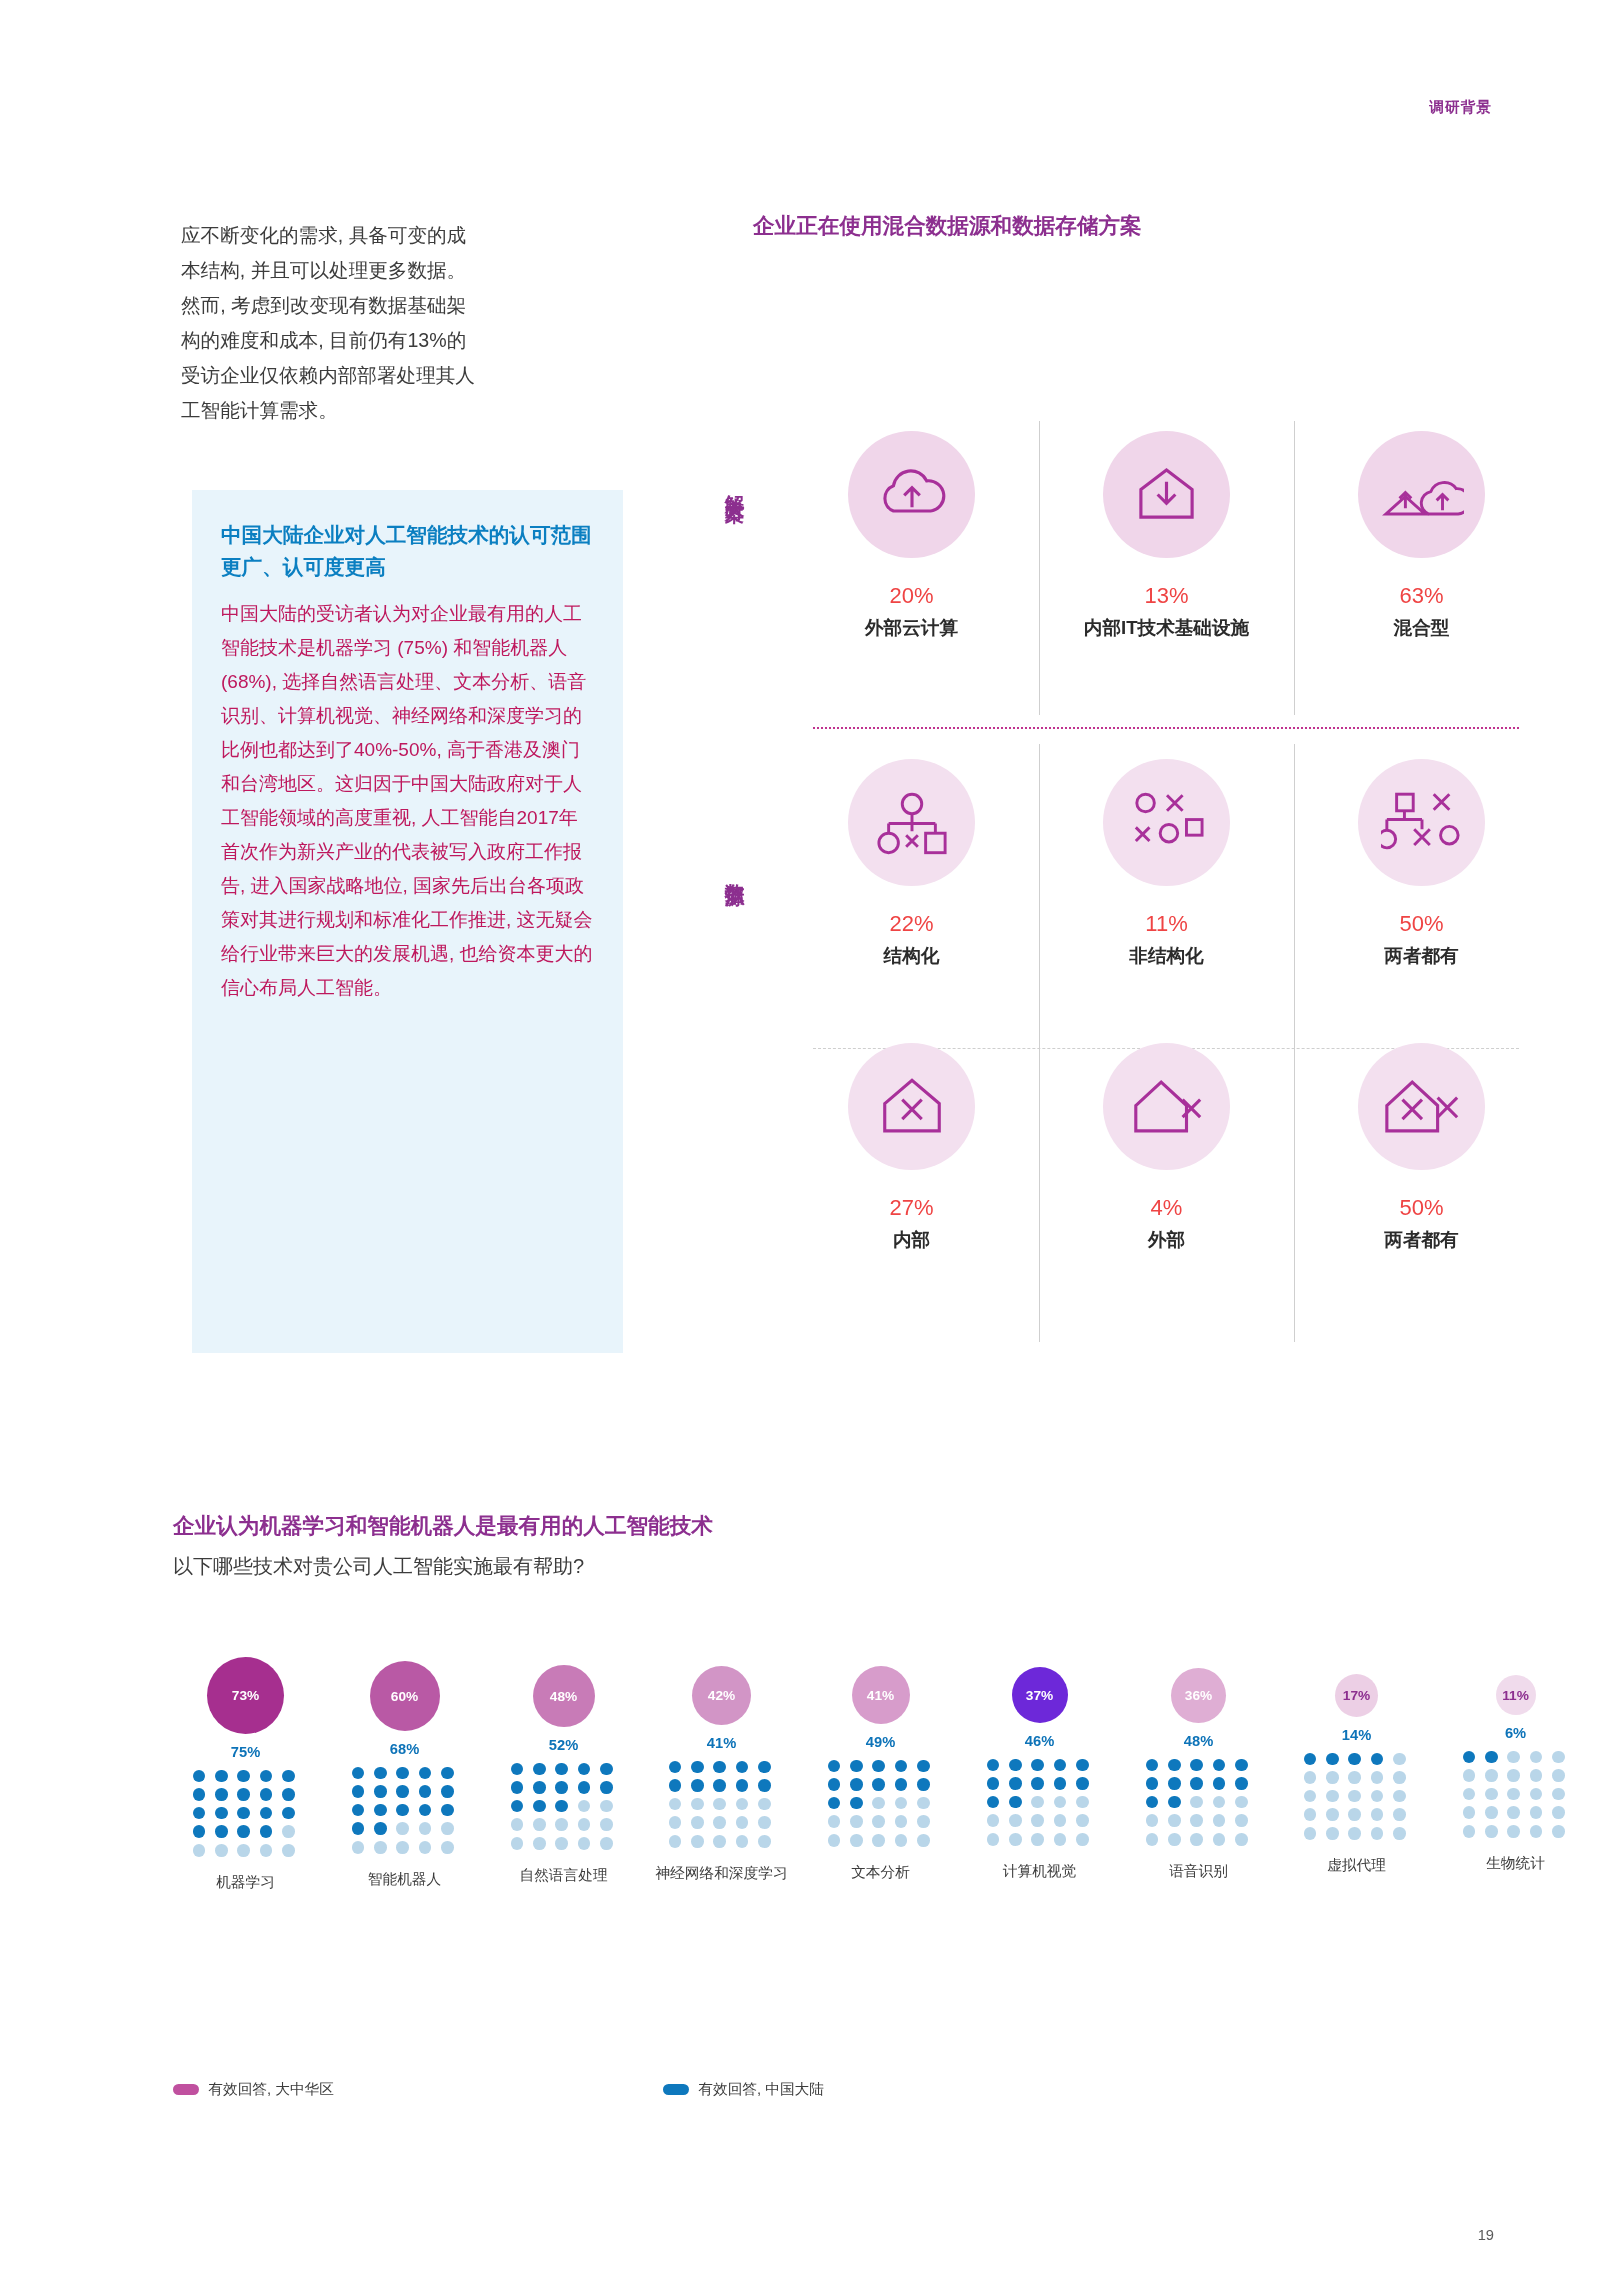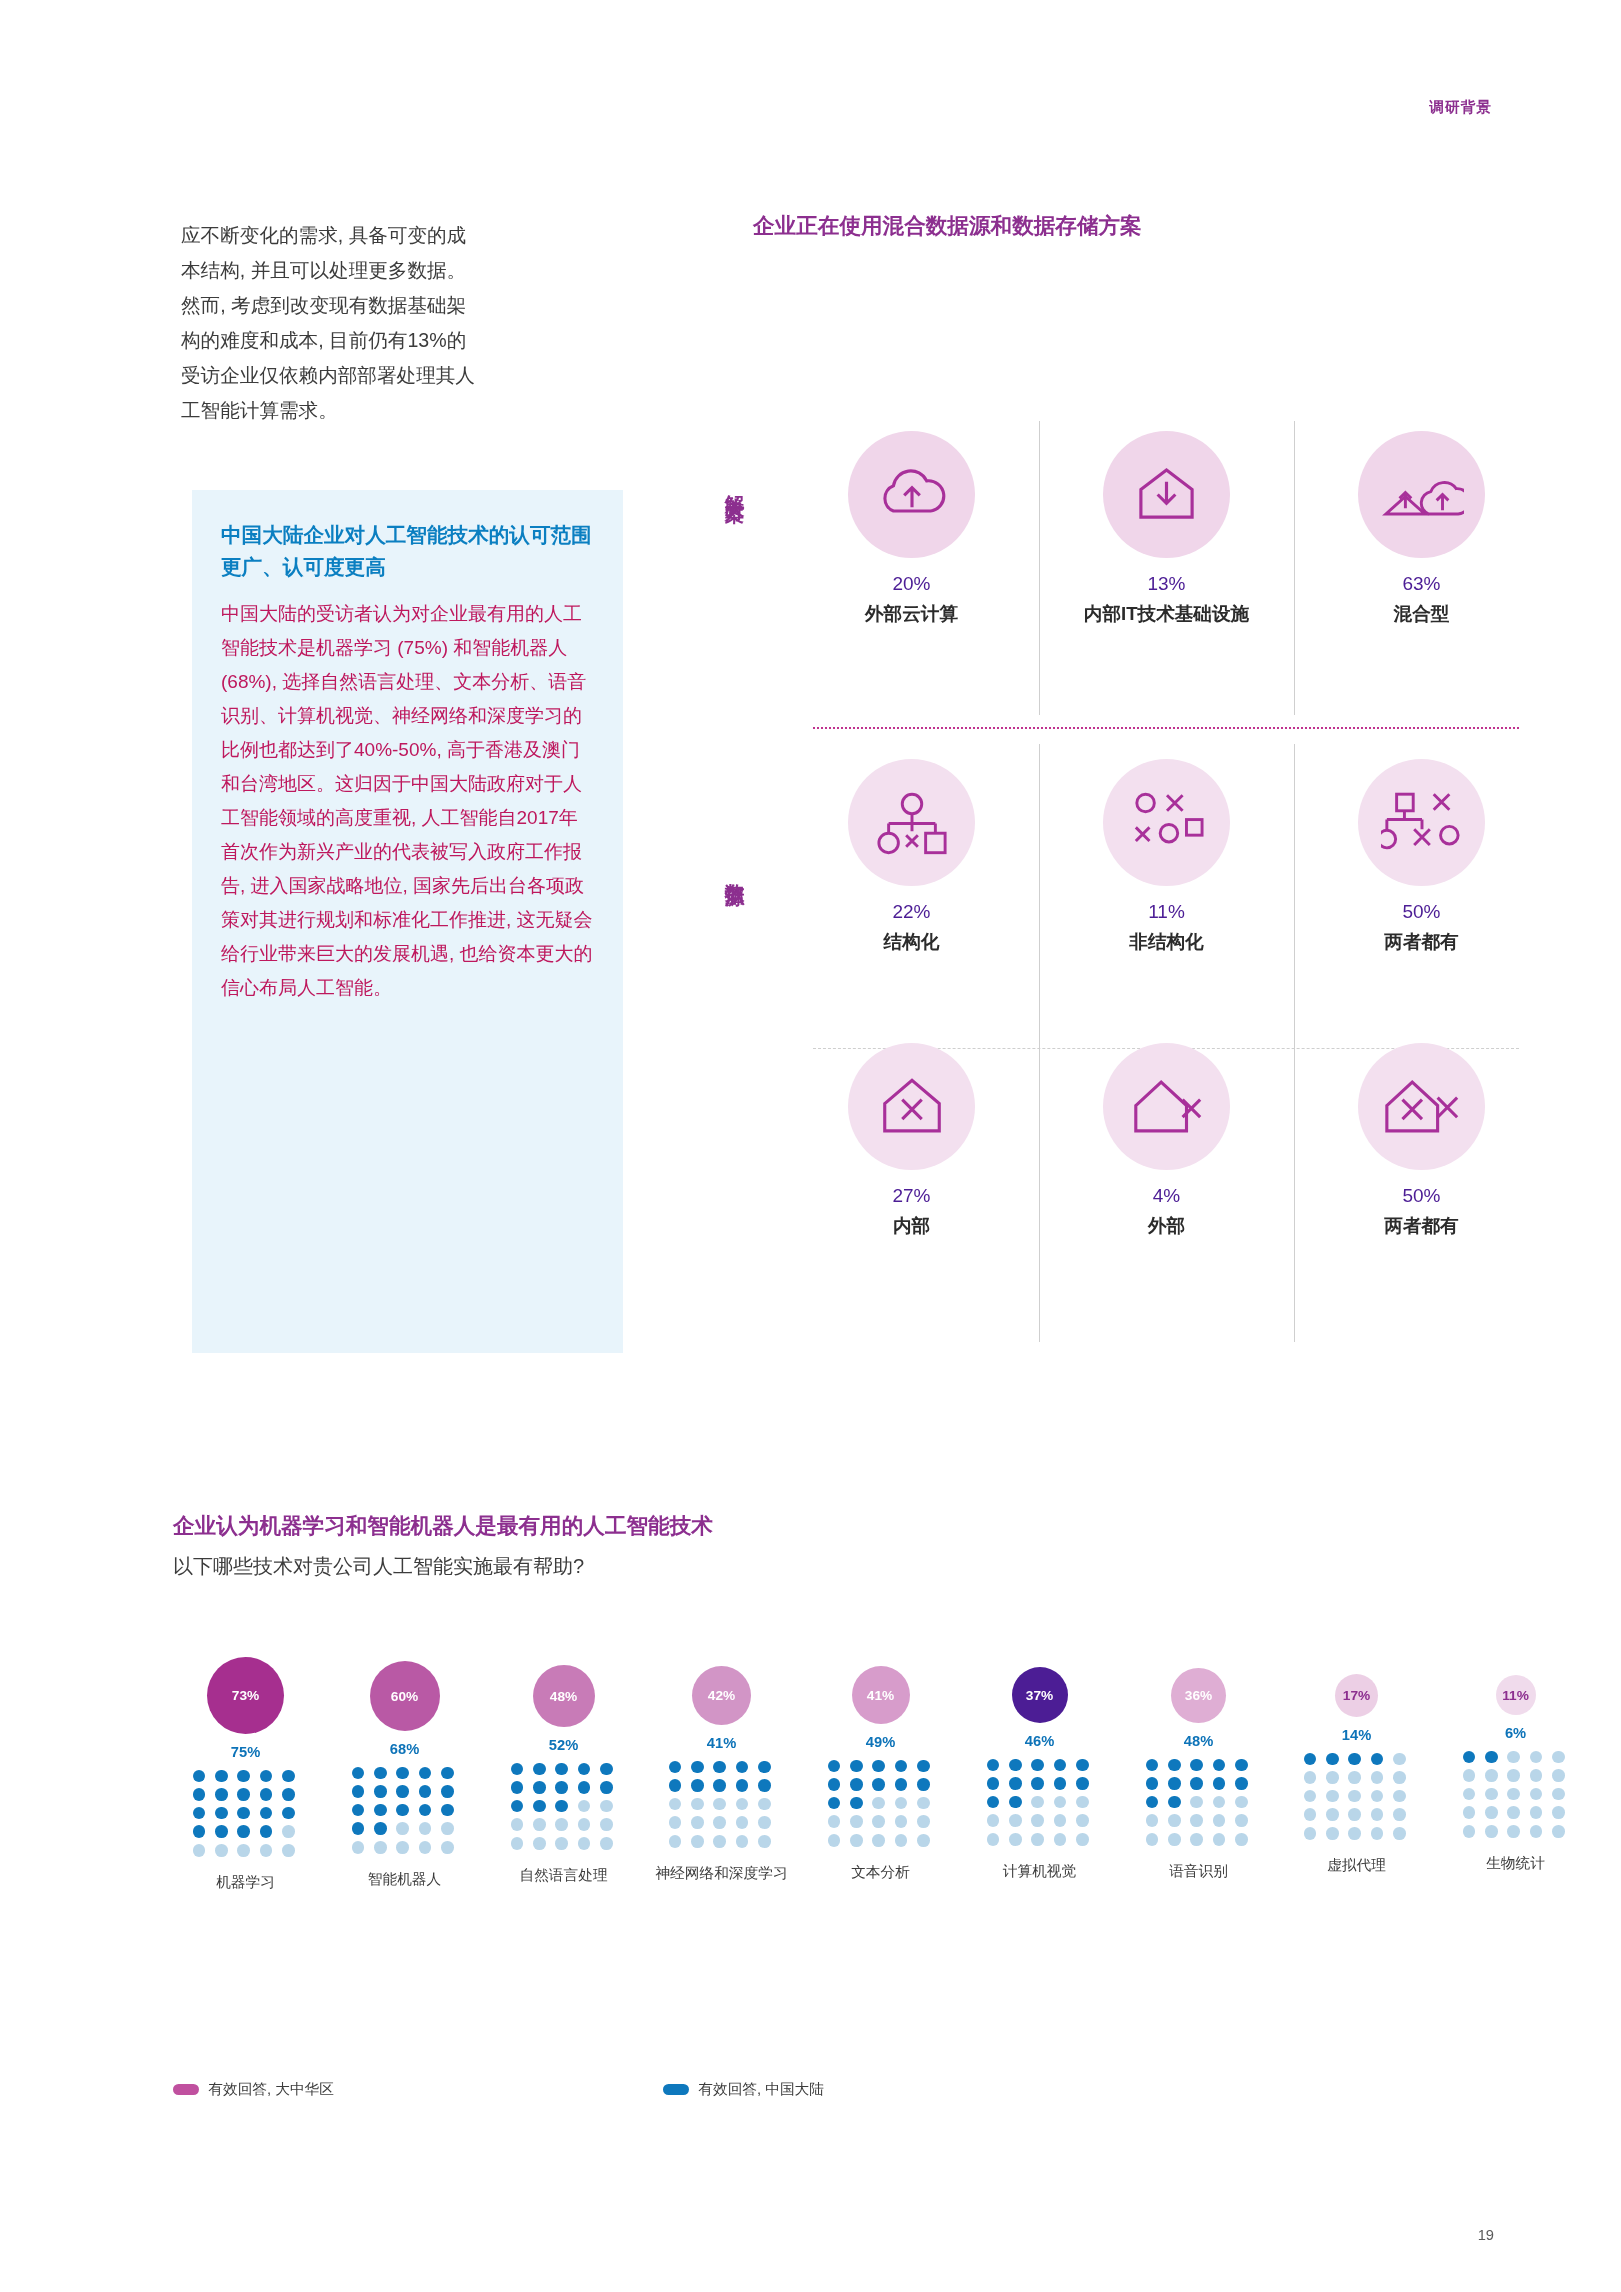--- a/index.html
+++ b/index.html
@@ -73,21 +73,21 @@
   .cell{
     position:absolute;width:255px;text-align:center;
   }
   .bubble{
     width:127px;height:127px;border-radius:50%;
     background:#f0d6ea;margin:0 auto;
     display:flex;align-items:center;justify-content:center;
   }
   .bubble.light{background:#f3e0ef;}
   .pct{
-    font-size:19px;color:#4c1d95;margin-top:15px;
+    font-size:22px;color:#ef4444;margin-top:25px;
   }
   .cap{
     font-size:18.6px;font-weight:bold;color:#2b2b2b;margin-top:5.9px;
   }
 
   
   .b-title{
     position:absolute;left:173px;top:1511px;width:1176px;
     font-size:21.6px;font-weight:bold;color:#8c2f8f;
   }
@@ -438,21 +438,21 @@
           <span class="dot"></span>
           <span class="dot"></span>
           <span class="dot"></span>
           <span class="dot"></span>
           <span class="dot"></span>
           <span class="dot"></span>
         </div>
         <div class="col-label">文本分析</div>
       </div>
       <div class="col" style="left: 794px; top: 0px;">
-        <div class="circ" style="width: 56px; height: 56px; background: #4c1d95; margin-top: 50px; text-align: right;">37%</div>
+        <div class="circ" style="width: 56px; height: 56px; background: #6d28d9; margin-top: 50px; text-align: right;">37%</div>
         <div class="blue-pct" style="margin-top: 9.8px;">46%</div>
         <div class="dots">
           <span class="dot on"></span>
           <span class="dot on"></span>
           <span class="dot on"></span>
           <span class="dot on"></span>
           <span class="dot on"></span>
           <span class="dot on"></span>
           <span class="dot on"></span>
           <span class="dot on"></span>

